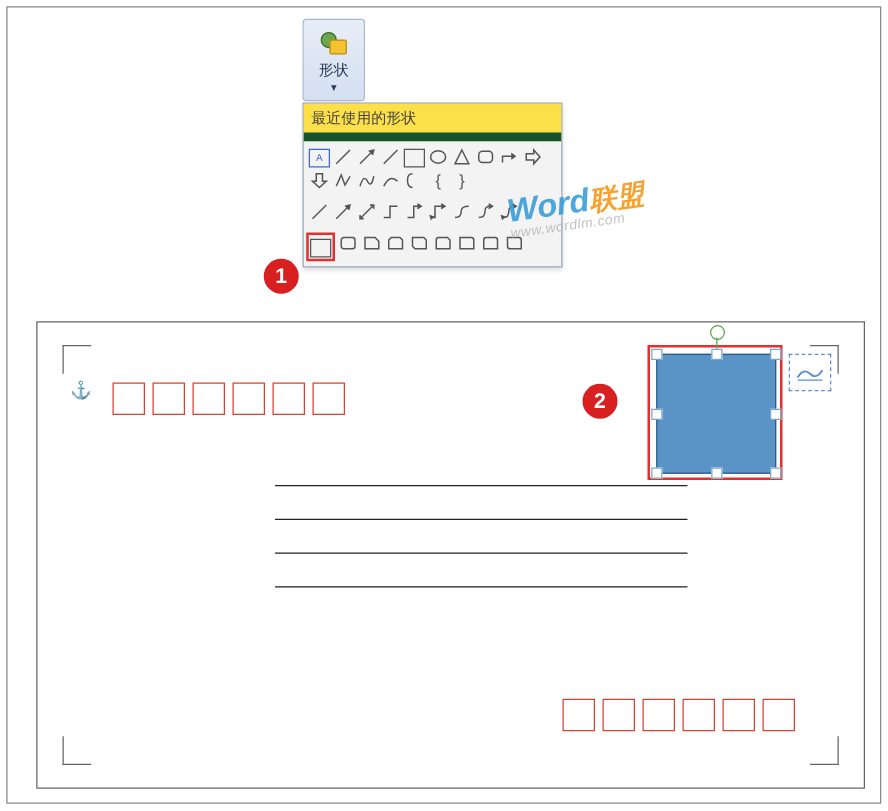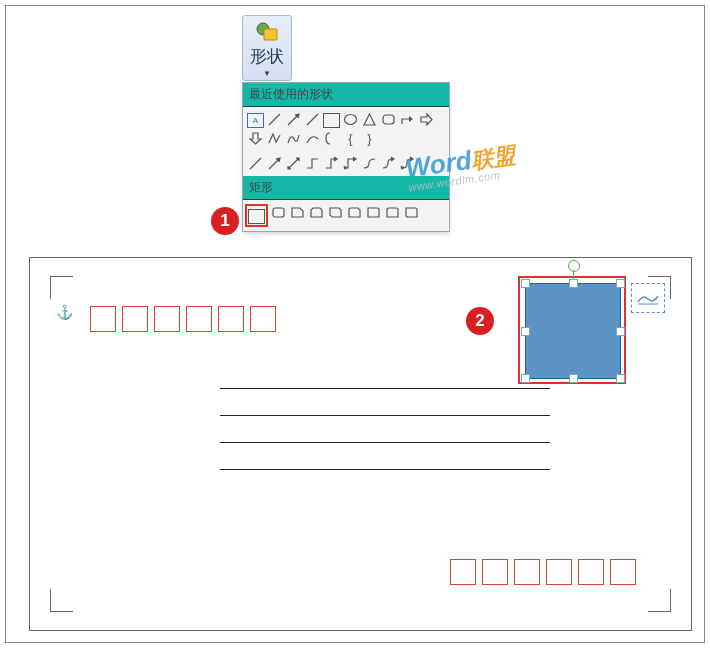--- a/index.html
+++ b/index.html
@@ -2,26 +2,26 @@
 <html><head>
 <meta charset="utf-8">
 <style>
   body{margin:0;font-family:"Microsoft YaHei","SimSun",sans-serif;background:#fff;width:710px;height:649px;position:relative;overflow:hidden;font-size:12px;color:#333}
   .outer{position:absolute;left:5px;top:5px;width:698px;height:636px;border:1px solid #888}
 
   
   .ribbon-btn{position:absolute;left:236px;top:9px;width:48px;height:64px;background:linear-gradient(#e8eef8,#d4dff0);border:1px solid #a8b8d0;border-radius:3px;display:flex;flex-direction:column;align-items:center;justify-content:center;gap:2px}
   .ribbon-btn .ic{width:26px;height:22px;position:relative}
   .ribbon-btn .ic svg{width:100%;height:100%}
-  .ribbon-btn .lbl{font-size:17px;color:#2a3a5a}
+  .ribbon-btn .lbl{font-size:12px;color:#2a3a5a}
   .ribbon-btn .dd{font-size:9px;color:#2a3a5a;line-height:6px}
 
   
   .gallery{position:absolute;left:236px;top:76px;width:206px;border:1px solid #9aa7b8;background:#f3f3f3;box-shadow:0 2px 4px rgba(0,0,0,.15)}
-  .ghd{background:#14b8a6;padding:3px 6px;font-size:12px;color:#444;border-bottom:1px solid #14532d}
+  .ghd{background:#fde047;padding:3px 6px;font-size:12px;color:#444;border-bottom:7px solid #14532d}
   .grow{display:flex;flex-wrap:wrap;padding:4px 4px;gap:2px}
   .gi{width:17px;height:17px;display:flex;align-items:center;justify-content:center;color:#555;font-size:13px;cursor:pointer}
   .gi svg{width:15px;height:15px;stroke:#555;fill:none;stroke-width:1.2}
   .gi.box{border:1px solid #555;width:15px;height:13px;margin-top:2px}
   .gi.txt{border:1px solid #3a6acc;width:15px;height:13px;font-size:8px;color:#3a6acc;line-height:12px;text-align:center;margin-top:2px}
 
   
   .rect-sel{border:2px solid #e03030;padding:1px;margin-left:-2px}
 
   
@@ -206,21 +206,20 @@
           </svg>
         </span>
       <span class="gi">
           <svg viewBox="0 0 15 15">
             <path d="M3 12 Q7 12 7 7 Q7 3 11 3"></path>
             <path d="M10 1 L13 3 L10 5" fill="#555"></path>
             <path d="M1 10 L2 13 L4 11" fill="#555"></path>
           </svg>
         </span>
     </div>
-    <div class="ghd">矩形</div>
     <div class="grow">
       <span class="rect-sel">
         <span class="gi box"></span>
       </span>
       <span class="gi">
           <svg viewBox="0 0 15 15">
             <rect x="2" y="3" width="11" height="9" rx="2"></rect>
           </svg>
         </span>
       <span class="gi">

